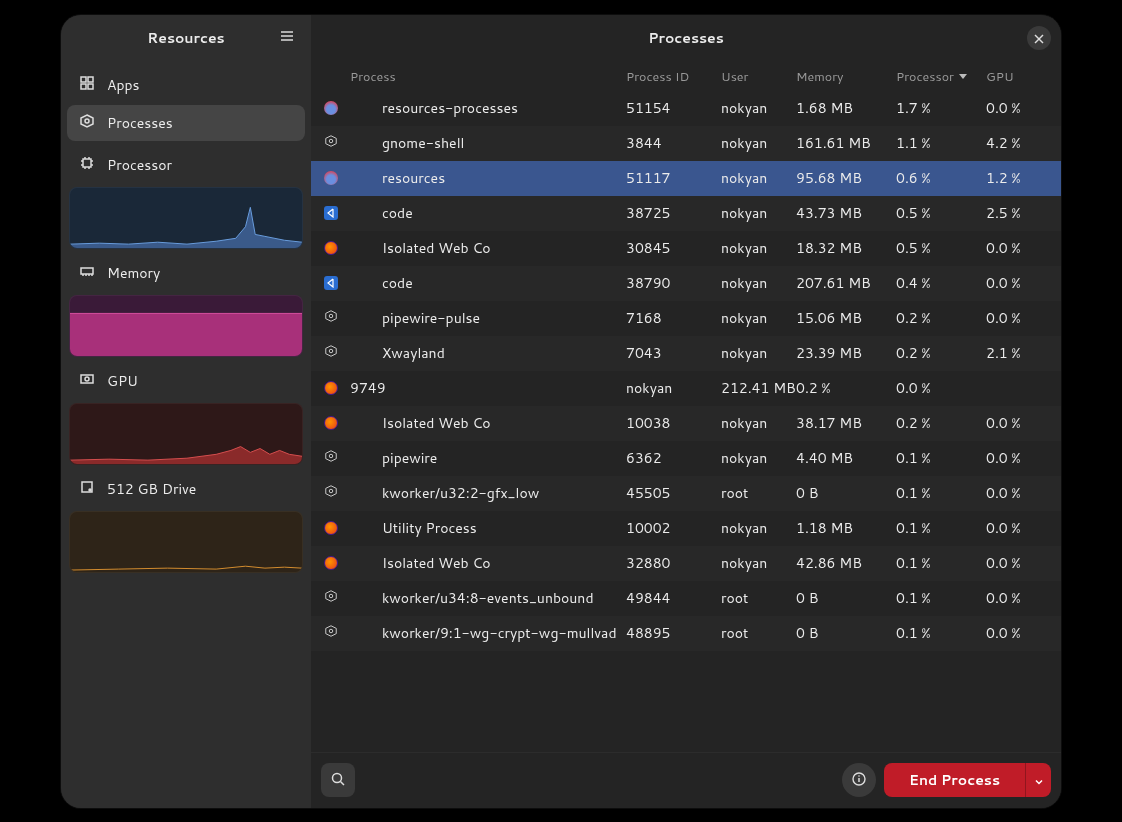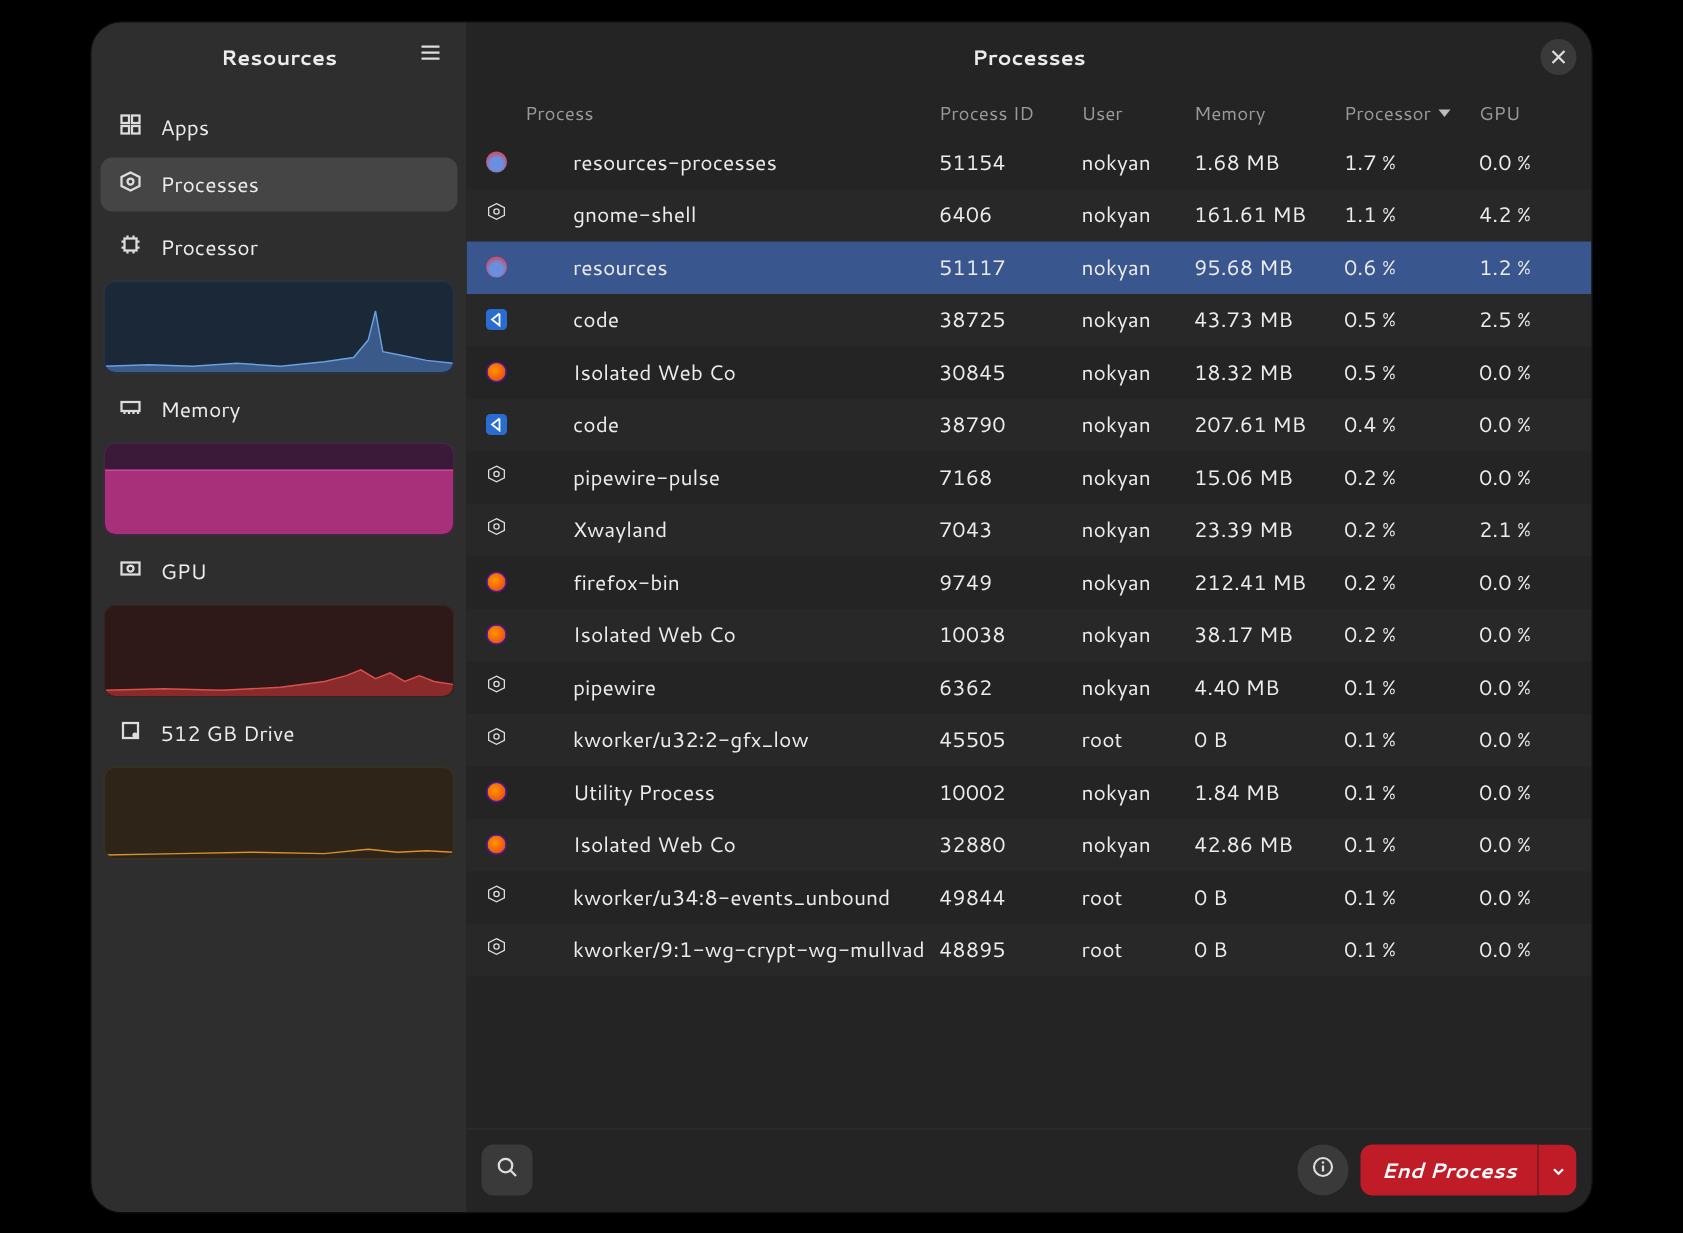--- a/index.html
+++ b/index.html
@@ -136,26 +136,25 @@
   .spacer { flex: 1; }
   .end-btn {
     display: flex;
     align-items: stretch;
     height: 34px;
   }
   .end-btn-main {
     background: #c01c28;
     color: #fff;
     font-weight: 700;
-    padding: 0 14px;
+    padding: 0 25px;
     display:flex; align-items:center;
     border-radius: 8px 0 0 8px;
     cursor: pointer;
     font-size: 14px;
-    font-style: italic;
   }
   .end-btn-drop {
     background: #c01c28;
     width: 26px;
     border-left: 1px solid rgba(0,0,0,0.25);
     border-radius: 0 8px 8px 0;
     display:flex; align-items:center; justify-content:center;
     cursor: pointer;
   }
   .sort-arrow svg { width: 10px; height: 10px; }
@@ -346,21 +345,21 @@
           <div>0.0 %</div>
         </div>
         <div class="table-row">
           <div class="cell-icon">
             <div class="pi-gear"><svg width="14" height="14" viewBox="0 0 16 16">
                 <polygon points="8,2 14,5 14,11 8,14 2,11 2,5" stroke="#ddd" fill="none"></polygon>
                 <circle cx="8" cy="8" r="2" stroke="#ddd" fill="none"></circle>
               </svg></div>
           </div>
           <div class="cell-name">gnome-shell</div>
-          <div>6406</div>
+          <div>3844</div>
           <div>nokyan</div>
           <div>161.61 MB</div>
           <div>1.1 %</div>
           <div>4.2 %</div>
         </div>
         <div class="table-row selected">
           <div class="cell-icon">
             <div class="pi-circle pi-gauge"></div>
           </div>
           <div class="cell-name">resources</div>
@@ -436,21 +435,20 @@
           <div>7043</div>
           <div>nokyan</div>
           <div>23.39 MB</div>
           <div>0.2 %</div>
           <div>2.1 %</div>
         </div>
         <div class="table-row">
           <div class="cell-icon">
             <div class="pi-fox"></div>
           </div>
-          <div class="cell-name">firefox-bin</div>
           <div>9749</div>
           <div>nokyan</div>
           <div>212.41 MB</div>
           <div>0.2 %</div>
           <div>0.0 %</div>
         </div>
         <div class="table-row">
           <div class="cell-icon">
             <div class="pi-fox"></div>
           </div>
@@ -489,21 +487,21 @@
           <div>0.1 %</div>
           <div>0.0 %</div>
         </div>
         <div class="table-row">
           <div class="cell-icon">
             <div class="pi-fox"></div>
           </div>
           <div class="cell-name">Utility Process</div>
           <div>10002</div>
           <div>nokyan</div>
-          <div>1.84 MB</div>
+          <div>1.18 MB</div>
           <div>0.1 %</div>
           <div>0.0 %</div>
         </div>
         <div class="table-row">
           <div class="cell-icon">
             <div class="pi-fox"></div>
           </div>
           <div class="cell-name">Isolated Web Co</div>
           <div>32880</div>
           <div>nokyan</div>

